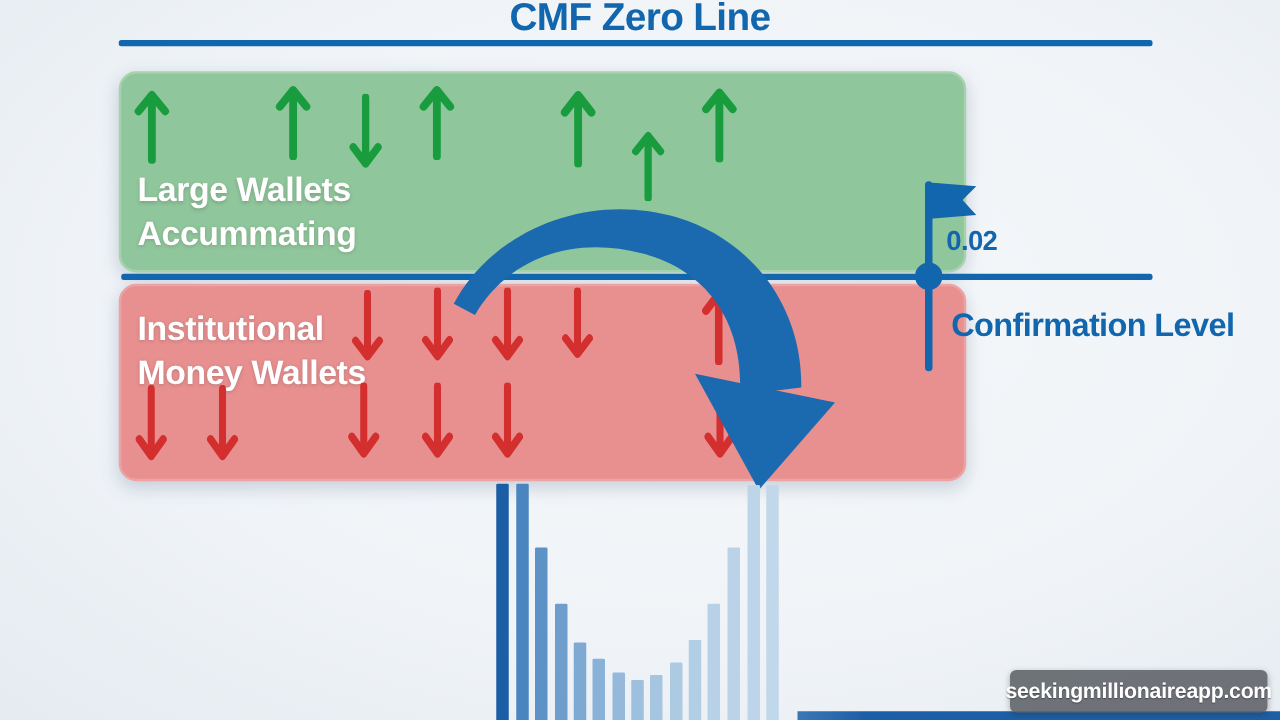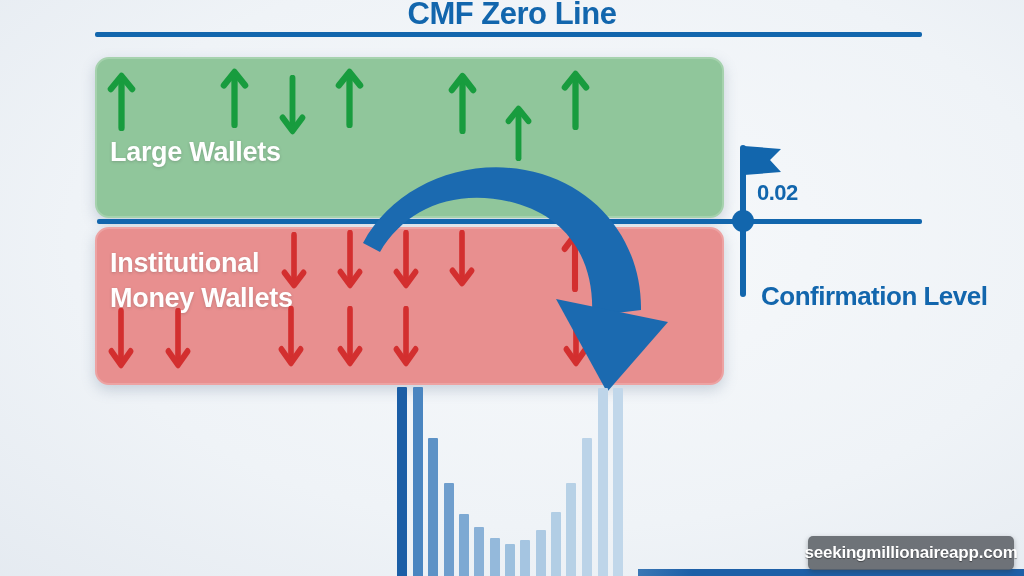--- a/index.html
+++ b/index.html
@@ -12,21 +12,21 @@
   }
   .page-title{
     position:absolute;left:0;top:-4px;width:1024px;text-align:center;
     font-size:31px;font-weight:bold;letter-spacing:-0.5px;color:#1266ad;
   }
   .title-underline{
     position:absolute;left:95px;top:32px;width:827px;height:5px;
     background:#1266ad;border-radius:2px;
   }
   .zone{
-    position:absolute;left:95px;width:629px;border-radius:14px;
+    position:absolute;left:95px;width:678px;border-radius:14px;
     box-shadow:0 5px 14px rgba(90,110,140,0.28);
     text-decoration:underline;
   }
   .zone.green{top:57px;height:161px;background:#90c69b;border:2px solid #a6d2ae;box-sizing:border-box;}
   .zone.red{top:227px;height:158px;background:#e88f8f;border:2px solid #eda3a3;box-sizing:border-box;}
   .zone-label{
     position:absolute;color:#ffffff;font-size:27px;font-weight:bold;
     line-height:35px;text-shadow:0 1px 3px rgba(60,60,60,0.25);letter-spacing:-0.3px;
   }
   .zone.green .zone-label{left:13px;top:76px;}
@@ -46,21 +46,21 @@
   .zero-dot{
     position:absolute;left:732px;top:210px;width:22px;height:22px;
     border-radius:50%;background:#1266ad;
   }
   .confirmation-value{
     position:absolute;left:757px;top:180px;
     font-size:22px;font-weight:bold;color:#1266ad;letter-spacing:-0.5px;
   }
   .confirmation-label{
     position:absolute;left:761px;top:245px;
-    font-size:26px;font-weight:bold;color:#1266ad;letter-spacing:-0.5px;margin-top:36px;
+    font-size:26px;font-weight:bold;color:#1266ad;letter-spacing:-0.5px;
   }
   .volume-bar{position:absolute;width:10px;border-radius:1px 1px 0 0;}
   .bottom-edge-bar{
     position:absolute;left:638px;top:569px;width:386px;height:7px;
     background:linear-gradient(to right,#3a77b5,#1d5fa7 14%,#1d5fa7);
   }
   .watermark-badge{
     position:absolute;left:808px;top:536px;width:206px;height:34px;
     background:rgba(92,97,102,0.88);border-radius:5px;
     box-shadow:0 2px 5px rgba(40,45,50,0.35);
@@ -75,20 +75,21 @@
 <body>
 
 <div class="stage">
 
   <div class="page-title">CMF Zero Line</div>
   <div class="title-underline"></div>
 
   <div class="zone green">
     <div class="zone-label">
       <div>Large Wallets</div>
+      <div>Accummating</div>
     </div>
   </div>
 
   <div class="zone red">
     <div class="zone-label">
       <div>Institutional</div>
       <div>Money Wallets</div>
     </div>
   </div>
 

